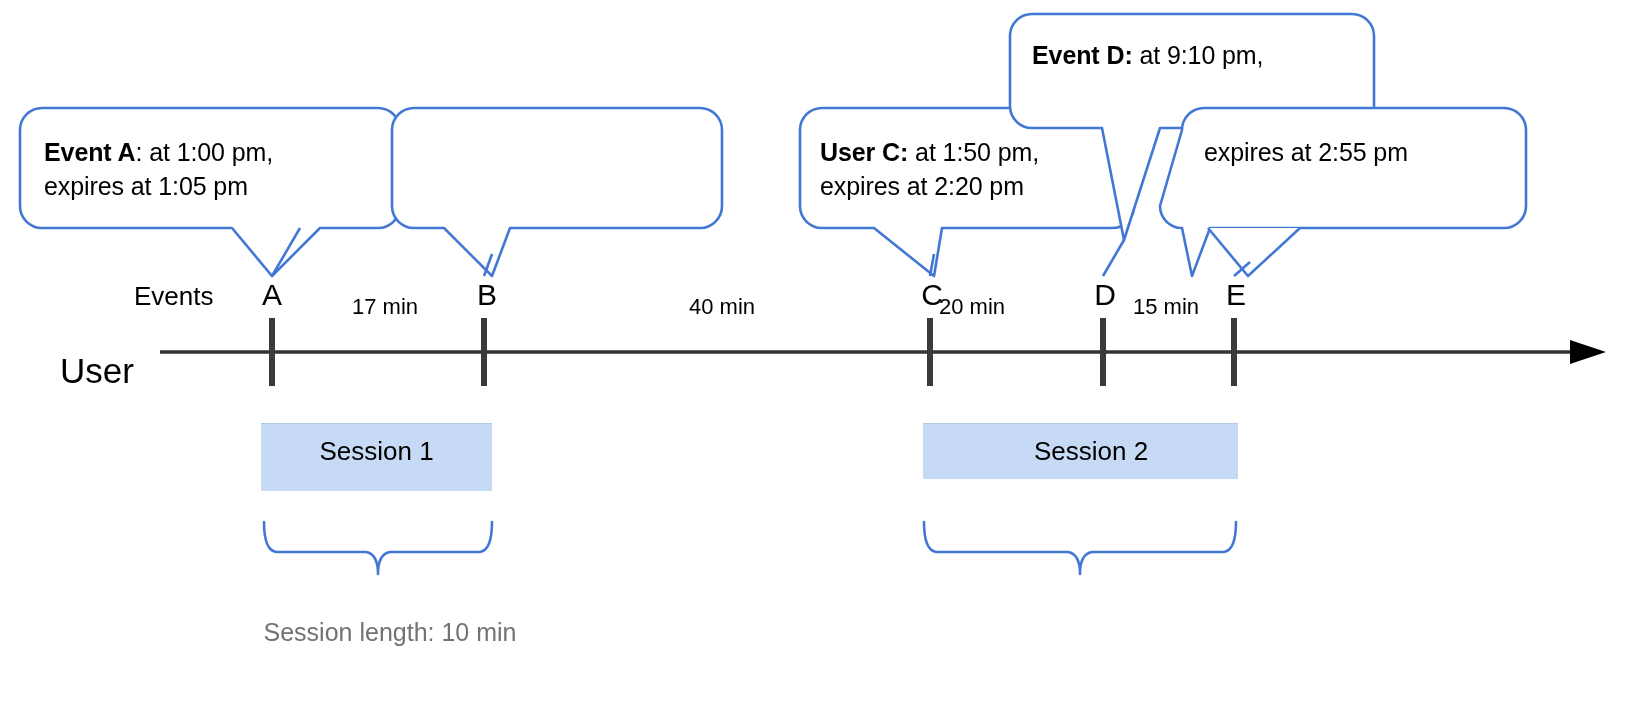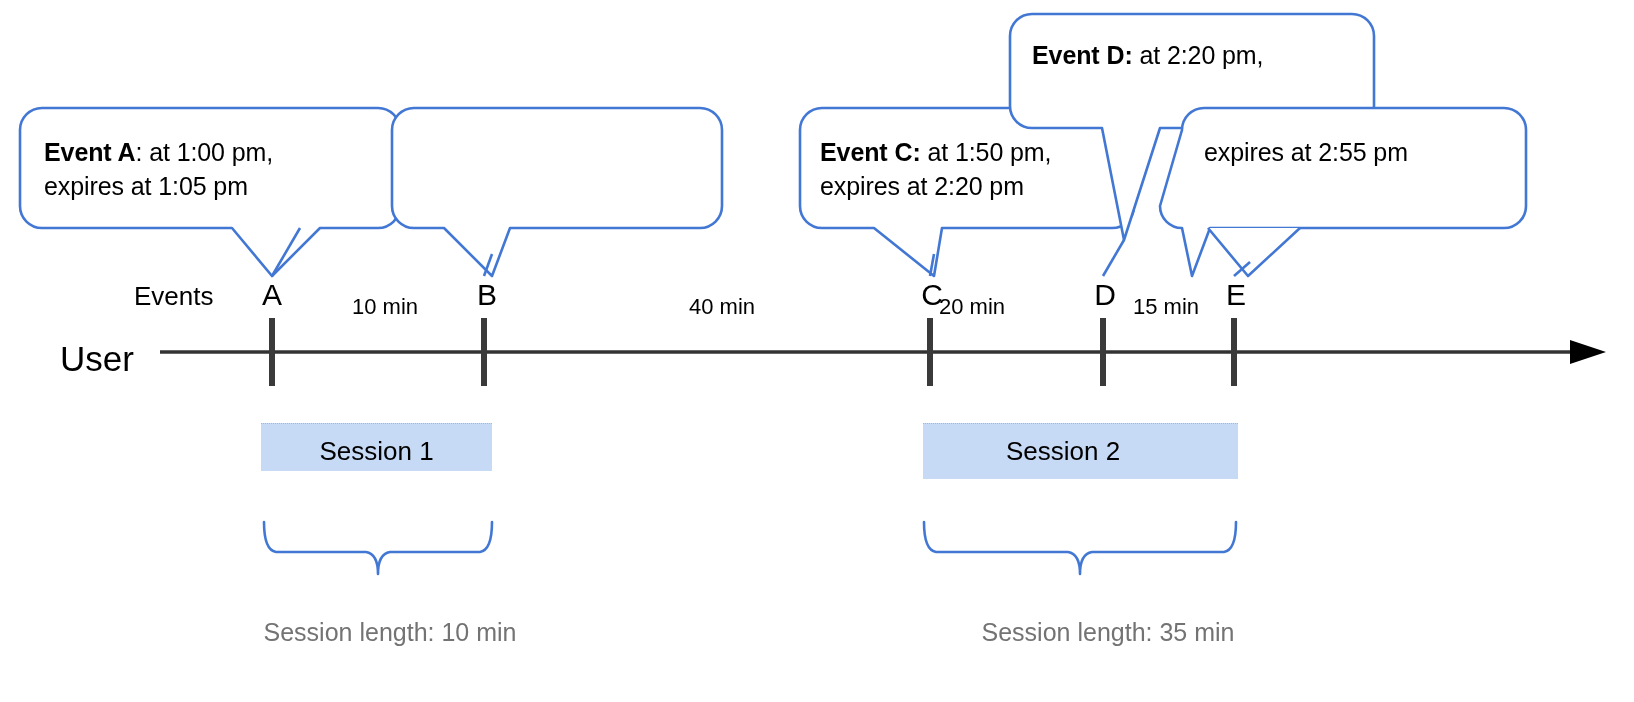--- a/index.html
+++ b/index.html
@@ -141,50 +141,49 @@
     </g>
   </svg>
 
   <div class="callout-text" style="left:44px; top:135px;">
     <div><b>Event A</b><span><span>: </span><span>at 1:00 pm,</span></span></div>
     <div>expires at 1:05 pm</div>
   </div>
 
 
   <div class="callout-text" style="left:820px; top:135px;">
-    <div><b>Event C:</b><span><span> </span><span>at 1:50 pm,</span></span></div>
+    <div><b>User C:</b><span><span> </span><span>at 1:50 pm,</span></span></div>
     <div>expires at 2:20 pm</div>
   </div>
 
   <div class="callout-text" style="left:1032px; top:38px;">
-    <div><b>Event D:</b><span><span> </span><span>at 2:20 pm,</span></span></div>
+    <div><b>Event D:</b><span><span> </span><span>at 9:10 pm,</span></span></div>
   </div>
 
   <div class="callout-text" style="left:1204px; top:135px;">
     <div>expires at 2:55 pm</div>
   </div>
 
-  <div class="lbl lbl-user" style="left:60px; top:341px;">User</div>
+  <div class="lbl lbl-user" style="left:60px; top:353px;">User</div>
   <div class="lbl lbl-events" style="left:134px; top:283px;text-align:center;">Events</div>
 
   <div class="lbl lbl-marker ctr" style="left:272px;  top:280px;">A</div>
   <div class="lbl lbl-marker ctr" style="left:487px;  top:280px;">B</div>
   <div class="lbl lbl-marker ctr" style="left:932px;  top:280px;">C</div>
   <div class="lbl lbl-marker ctr" style="left:1105px; top:280px;">D</div>
   <div class="lbl lbl-marker ctr" style="left:1236px; top:280px;">E</div>
 
-  <div class="lbl lbl-gap ctr" style="left:385px;  top:296px;">10 min</div>
+  <div class="lbl lbl-gap ctr" style="left:385px;  top:296px;">17 min</div>
   <div class="lbl lbl-gap ctr" style="left:722px;  top:296px;">40 min</div>
   <div class="lbl lbl-gap ctr" style="left:972px; top:296px;">20 min</div>
   <div class="lbl lbl-gap ctr" style="left:1166px; top:296px;">15 min</div>
 
-  <div class="session-box" style="left:261px; top:423px; width:231px; height:48px;padding-left:6px;">
+  <div class="session-box" style="left:261px; top:423px; width:231px; height:68px;padding-left:6px;">
     <div class="lbl-session" style="left:0; top:14px; width:231px;">Session 1</div>
   </div>
 
   <div class="session-box" style="left:923px; top:423px; width:315px; height:56px;">
-    <div class="lbl-session" style="left:0; top:14px; width:280px;">Session 2</div>
+    <div class="lbl-session" style="left:0; top:14px; width:280px;padding-left:28px;">Session 2</div>
   </div>
 
   <div class="lbl-sesslen ctr" style="left:390px;  top:620px;">Session length: 10 min</div>
-  <div class="lbl-sesslen ctr" style="left:1108px; top:620px;">Session length: 35 min</div>
 
 </div>
 
 </body></html>

